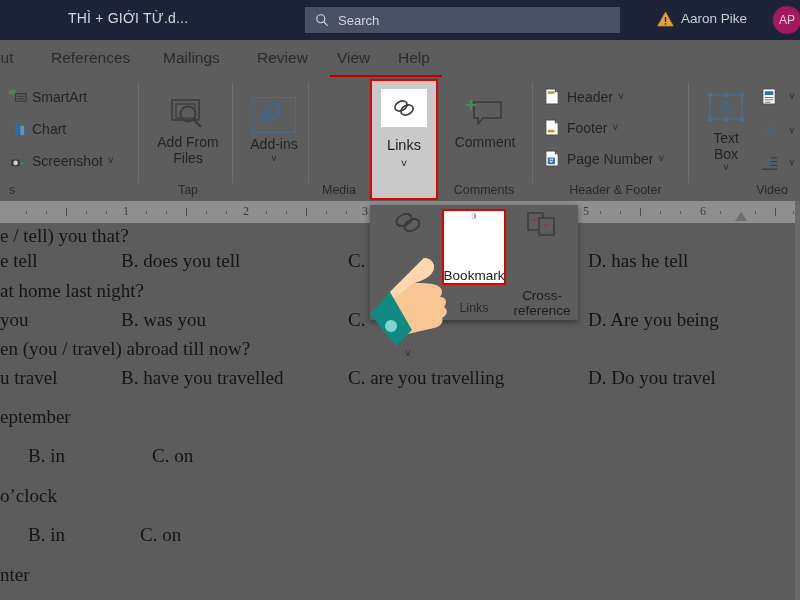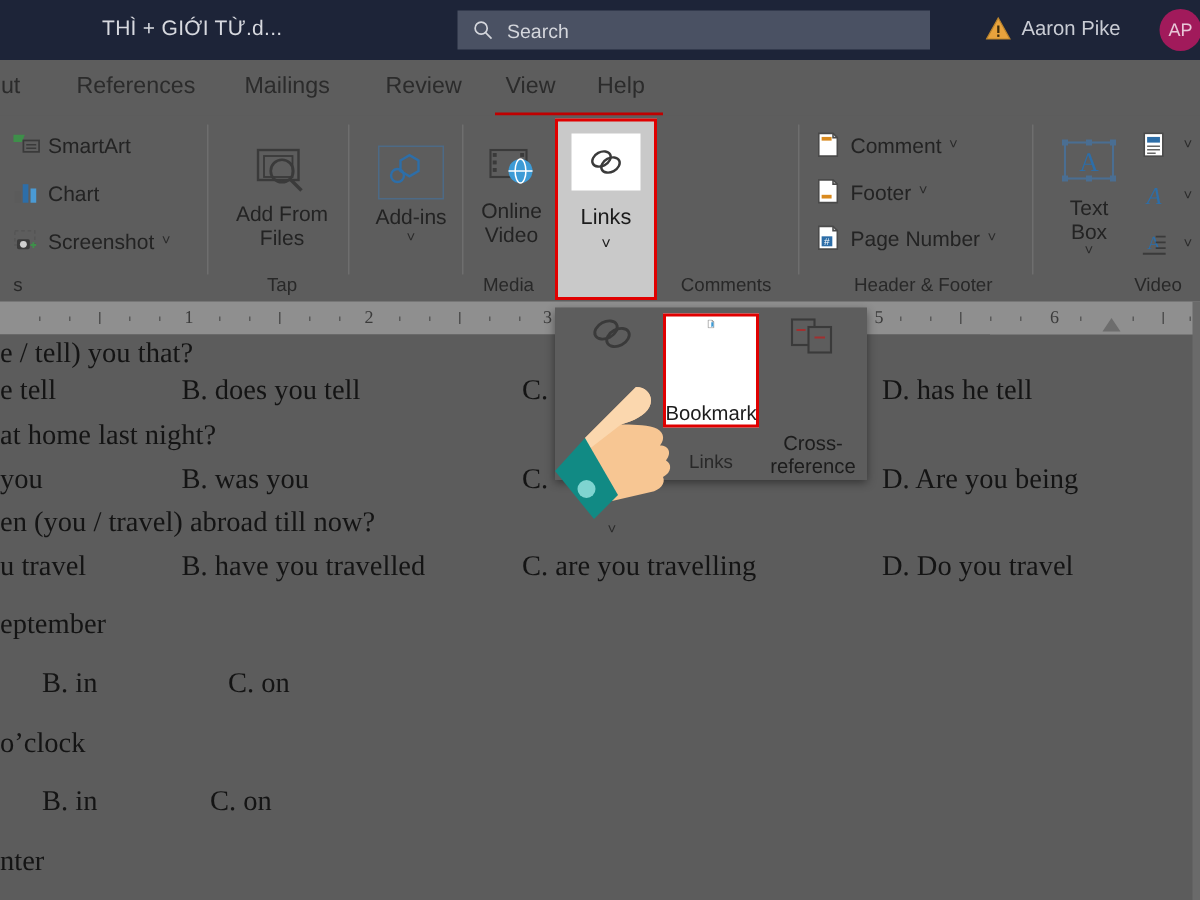--- a/index.html
+++ b/index.html
@@ -237,48 +237,40 @@
         <path d="M13 9 L19 5.5 L25 9 L25 16 L19 19.5 L13 16 Z" fill="none" stroke="#2d6ea8" stroke-width="1.6"></path>
         <circle cx="11" cy="19" r="4.3" fill="none" stroke="#2d6ea8" stroke-width="1.6"></circle>
       </svg>
     </span>
     <span>Add-ins</span>
     <span class="chev" style="margin-left:0">˅</span>
   </div>
 
   <div class="grp-sep" style="left:308px"></div>
 
-  <div class="big-item" style="left:312px;top:20px;width:58px">
-    <svg class="bico" width="40" height="32" viewBox="0 0 40 32">
-      <rect x="6" y="3" width="24" height="18" fill="none" stroke="#3a3a3a" stroke-width="1.4"></rect>
-      <g fill="#3a3a3a">
-        <rect x="7.5" y="5" width="2.6" height="2.6"></rect>
-          <rect x="7.5" y="10" width="2.6" height="2.6"></rect>
-          <rect x="7.5" y="15" width="2.6" height="2.6"></rect>
-        <rect x="25.8" y="5" width="2.6" height="2.6"></rect>
-      </g>
-      <circle cx="26" cy="17" r="8" fill="#3d9bd6"></circle>
-      <ellipse cx="26" cy="17" rx="3.6" ry="8" fill="none" stroke="#ffffff" stroke-width="1"></ellipse>
-      <line x1="18" y1="17" x2="34" y2="17" stroke="#ffffff" stroke-width="1"></line>
-    </svg>
-    <span>Online Video</span>
-  </div>
   <div class="grp-label" style="left:310px;width:58px">Media</div>
 
+  <div class="big-item" style="left:448px;top:20px;width:74px">
+    <svg class="bico" width="44" height="34" viewBox="0 0 44 34">
+      <path d="M11 5 H38 V21 H20 L15 27 V21 H11 Z" fill="none" stroke="#3a3a3a" stroke-width="1.5"></path>
+      <path d="M8 3 v10 M3 8 h10" stroke="#3e8f4a" stroke-width="2"></path>
+    </svg>
+    <span>Comment</span>
+  </div>
   <div class="grp-label" style="left:445px;width:78px">Comments</div>
 
   <div class="grp-sep" style="left:532px"></div>
 
   <div class="small-item" style="left:543px;top:10px">
     <svg class="ico" viewBox="0 0 20 20">
       <path d="M3 2 H13 L16 5 V18 H3 Z" fill="#ffffff" stroke="#4a4a4a" stroke-width="1.1"></path>
       <path d="M13 2 V5 H16" fill="none" stroke="#4a4a4a" stroke-width="1.1"></path>
       <rect x="5" y="4.5" width="7" height="2.6" fill="#d98a1f"></rect>
     </svg>
-    <span>Comment</span>
+    <span>Header</span>
     <span class="chev">˅</span>
   </div>
 
   <div class="small-item" style="left:543px;top:41px">
     <svg class="ico" viewBox="0 0 20 20">
       <path d="M3 2 H13 L16 5 V18 H3 Z" fill="#ffffff" stroke="#4a4a4a" stroke-width="1.1"></path>
       <path d="M13 2 V5 H16" fill="none" stroke="#4a4a4a" stroke-width="1.1"></path>
       <rect x="5" y="12.5" width="7" height="2.6" fill="#d98a1f"></rect>
     </svg>
     <span>Footer</span>

